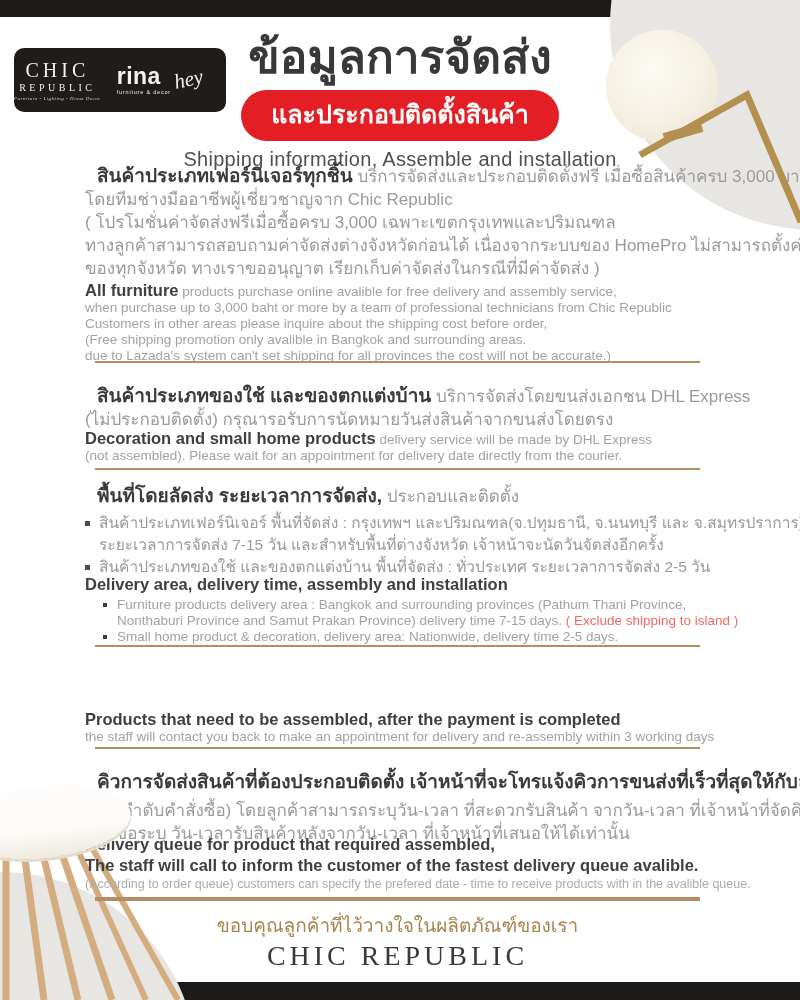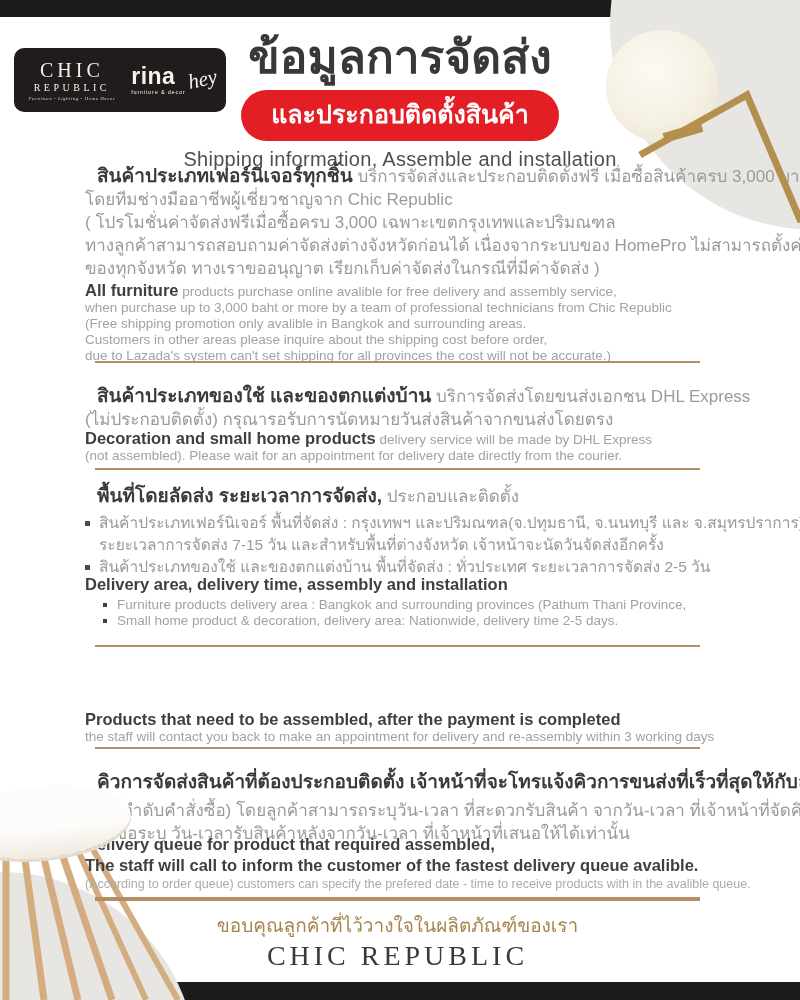--- a/index.html
+++ b/index.html
@@ -22,21 +22,21 @@
   .lamp-frame { position:absolute; left:580px; top:0; z-index:4; }
 
   
   .stool-legs { position:absolute; left:0; top:760px; z-index:3; }
   .stool-top { position:absolute; left:-45px; top:786px; width:176px; height:72px; border-radius:50%;
                background:linear-gradient(#fdfcfa 60%, #efeae0); transform:rotate(-6deg);
                box-shadow:0 3px 0 #e3dccd; z-index:4; }
 
   
   .logo-box { position:absolute; left:14px; top:48px; width:212px; height:64px; background:#201c1b;
-              border-radius:10px; z-index:3; display:flex; align-items:center; justify-content:center; gap:16px; color:#f4f2ef; }
+              border-radius:10px; z-index:3; display:flex; align-items:center; justify-content:flex-start; gap:16px; color:#f4f2ef; }
   .chic-logo { text-align:center; line-height:1; }
   .chic-word { font-family:"Liberation Serif", serif; font-size:20px; letter-spacing:4px; }
   .republic-word { font-family:"Liberation Serif", serif; font-size:10px; letter-spacing:3.5px; margin-top:3px; }
   .chic-tagline { font-family:"Liberation Serif", serif; font-style:italic; font-size:5px; letter-spacing:0.5px; margin-top:3px; color:#d8d4cf; }
   .rina-logo { position:relative; text-align:left; line-height:1; padding-right:26px; }
   .rina-word { font-size:23px; font-weight:bold; letter-spacing:0.5px; }
   .rina-sub { font-size:5.5px; letter-spacing:0.8px; margin-top:2px; }
   .hey-word { position:absolute; right:-6px; top:4px; font-family:"Liberation Serif", serif; font-style:italic;
               font-size:21px; transform:rotate(-12deg); }
 
@@ -120,22 +120,22 @@
   <div class="sec" style="top:164px">
     <div class="ln th"><span class="th-b">สินค้าประเภทเฟอร์นิเจอร์ทุกชิ้น</span><span> บริการจัดส่งและประกอบติดตั้งฟรี เมื่อซื้อสินค้าครบ 3,000 บาทขึ้นไป</span></div>
     <div class="ln th">โดยทีมช่างมืออาชีพผู้เชี่ยวชาญจาก Chic Republic</div>
     <div class="ln th">( โปรโมชั่นค่าจัดส่งฟรีเมื่อซื้อครบ 3,000 เฉพาะเขตกรุงเทพและปริมณฑล</div>
     <div class="ln th">ทางลูกค้าสามารถสอบถามค่าจัดส่งต่างจังหวัดก่อนได้ เนื่องจากระบบของ HomePro ไม่สามารถตั้งค่าจัดส่ง</div>
     <div class="ln th">ของทุกจังหวัด ทางเราขออนุญาต เรียกเก็บค่าจัดส่งในกรณีที่มีค่าจัดส่ง )</div>
   </div>
   <div class="sec" style="top:282px">
     <div class="ln en"><span class="en-b">All furniture</span><span> products purchase online avalible for free delivery and assembly service,</span></div>
     <div class="ln en">when purchase up to 3,000 baht or more by a team of professional technicians from Chic Republic</div>
+    <div class="ln en">Customers in other areas please inquire about the shipping cost before order,</div>
     <div class="ln en">(Free shipping promotion only avalible in Bangkok and surrounding areas.</div>
-    <div class="ln en">Customers in other areas please inquire about the shipping cost before order,</div>
     <div class="ln en">due to Lazada's system can't set shipping for all provinces the cost will not be accurate.)</div>
   </div>
   <div class="divider" style="top:361px"></div>
 
   <div class="sec" style="top:384px">
     <div class="ln th"><span class="th-b">สินค้าประเภทของใช้ และของตกแต่งบ้าน</span><span> บริการจัดส่งโดยขนส่งเอกชน DHL Express</span></div>
     <div class="ln th">(ไม่ประกอบติดตั้ง) กรุณารอรับการนัดหมายวันส่งสินค้าจากขนส่งโดยตรง</div>
   </div>
   <div class="sec" style="top:430px">
     <div class="ln en"><span class="en-b">Decoration and small home products</span><span> delivery service will be made by DHL Express</span></div>
@@ -145,20 +145,21 @@
 
   <div class="sec" style="top:484px">
     <div class="ln th"><span class="th-b">พื้นที่โดยลัดส่ง ระยะเวลาการจัดส่ง,</span><span> ประกอบและติดตั้ง</span></div>
     <div class="ln th-sm bullet" style="margin-top:4px">สินค้าประเภทเฟอร์นิเจอร์ พื้นที่จัดส่ง : กรุงเทพฯ และปริมณฑล(จ.ปทุมธานี, จ.นนทบุรี และ จ.สมุทรปราการ)</div>
     <div class="ln th-sm cont">ระยะเวลาการจัดส่ง 7-15 วัน และสำหรับพื้นที่ต่างจังหวัด เจ้าหน้าจะนัดวันจัดส่งอีกครั้ง</div>
     <div class="ln th-sm bullet">สินค้าประเภทของใช้ และของตกแต่งบ้าน พื้นที่จัดส่ง : ทั่วประเทศ ระยะเวลาการจัดส่ง 2-5 วัน</div>
   </div>
   <div class="sec" style="top:575px">
     <div class="ln"><span class="en-b">Delivery area, delivery time, assembly and installation</span></div>
     <div class="ln en bullet-en" style="margin-top:3px">Furniture products delivery area : Bangkok and surrounding provinces (Pathum Thani Province,</div>
+    <div class="ln en cont-en"><span>Nonthaburi Province and Samut Prakan Province) delivery time 7-15 days. </span><span class="red-note">( Exclude shipping to island )</span></div>
     <div class="ln en bullet-en">Small home product &amp; decoration, delivery area: Nationwide, delivery time 2-5 days.</div>
   </div>
   <div class="divider" style="top:645px"></div>
 
   <div class="sec" style="top:710px">
     <div class="ln"><span class="en-b">Products that need to be assembled, after the payment is completed</span></div>
     <div class="ln en">the staff will contact you back to make an appointment for delivery and re-assembly within 3 working days</div>
   </div>
   <div class="divider" style="top:747px"></div>
 

